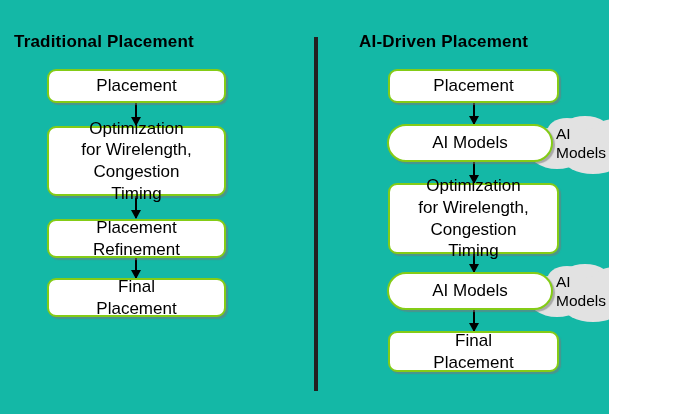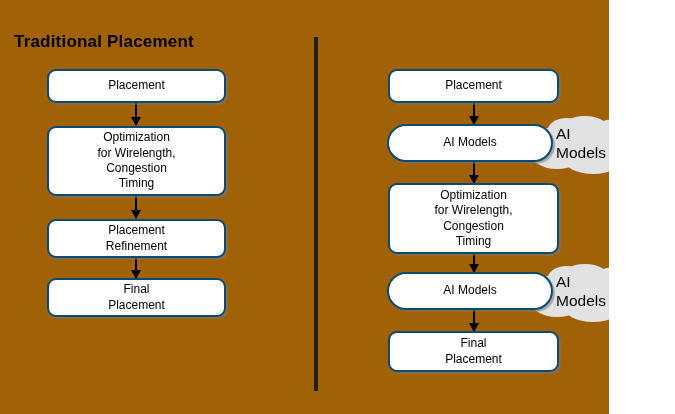--- a/index.html
+++ b/index.html
@@ -4,21 +4,21 @@
 <style>
   html, body {
     margin: 0;
     padding: 0;
     background: #ffffff;
   }
   #canvas {
     position: relative;
     width: 609px;
     height: 414px;
-    background: #a16207;
+    background: #14b8a6;
     overflow: hidden;
     font-family: "Liberation Sans", sans-serif;
     color: #000000;
     text-decoration: underline;
   }
 
   
   .col-title {
     position: absolute;
     font-size: 17px;
@@ -38,27 +38,27 @@
     width: 4px;
     height: 354px;
     background: #231f20;
   }
 
   
   .node {
     position: absolute;
     box-sizing: border-box;
     background: #ffffff;
-    border: 2px solid #0c4a6e;
+    border: 2px solid #84cc16;
     border-radius: 9px;
     display: flex;
     align-items: center;
     justify-content: center;
     text-align: center;
-    font-size: 12px;
+    font-size: 17px;
     line-height: 1.28;
     color: #000000;
     box-shadow: 2px 2px 1px rgba(120,120,120,0.55);
     z-index: 3;
   }
   .node.pill {
     border-radius: 999px;
   }
   .node span {
     display: block;
@@ -102,20 +102,21 @@
     color: #000000;
   }
 </style>
 </head>
 <body>
 
 <div id="canvas">
 
   <div id="title-left" class="col-title">Traditional Placement</div>
 
+  <div id="title-right" class="col-title">AI-Driven Placement</div>
 
   <div id="divider"></div>
 
   <div class="node" style="left:47px; top:69px; width:179px; height:34px;">
     <span>Placement</span>
   </div>
 
   <div class="arrow" style="left:135px; top:103px; height:22px;"></div>
 
   <div class="node" style="left:47px; top:126px; width:179px; height:70px;">

